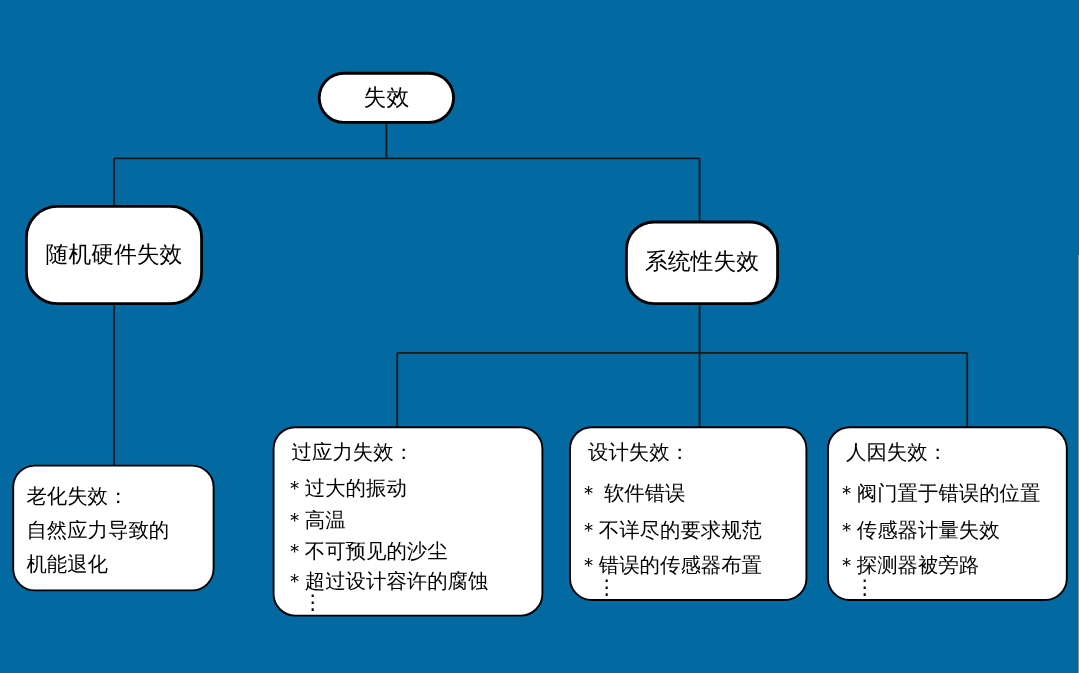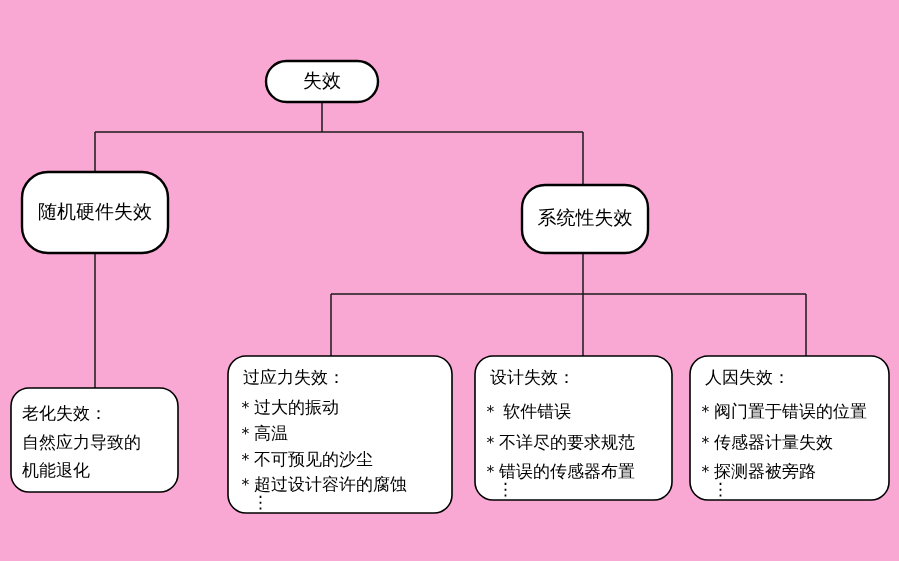--- a/index.html
+++ b/index.html
@@ -11,21 +11,21 @@
   body {
     width: 899px;
     height: 561px;
     font-family: "Liberation Serif", "DejaVu Serif", serif;
     overflow: hidden;
   }
   #diagram-root {
     position: relative;
     width: 899px;
     height: 561px;
-    background: #f9a8d4;
+    background: #0369a1;
   }
   svg#tree-svg {
     position: absolute;
     left: 0;
     top: 0;
     width: 899px;
     height: 561px;
     display: block;
   }
   .node-shape {

